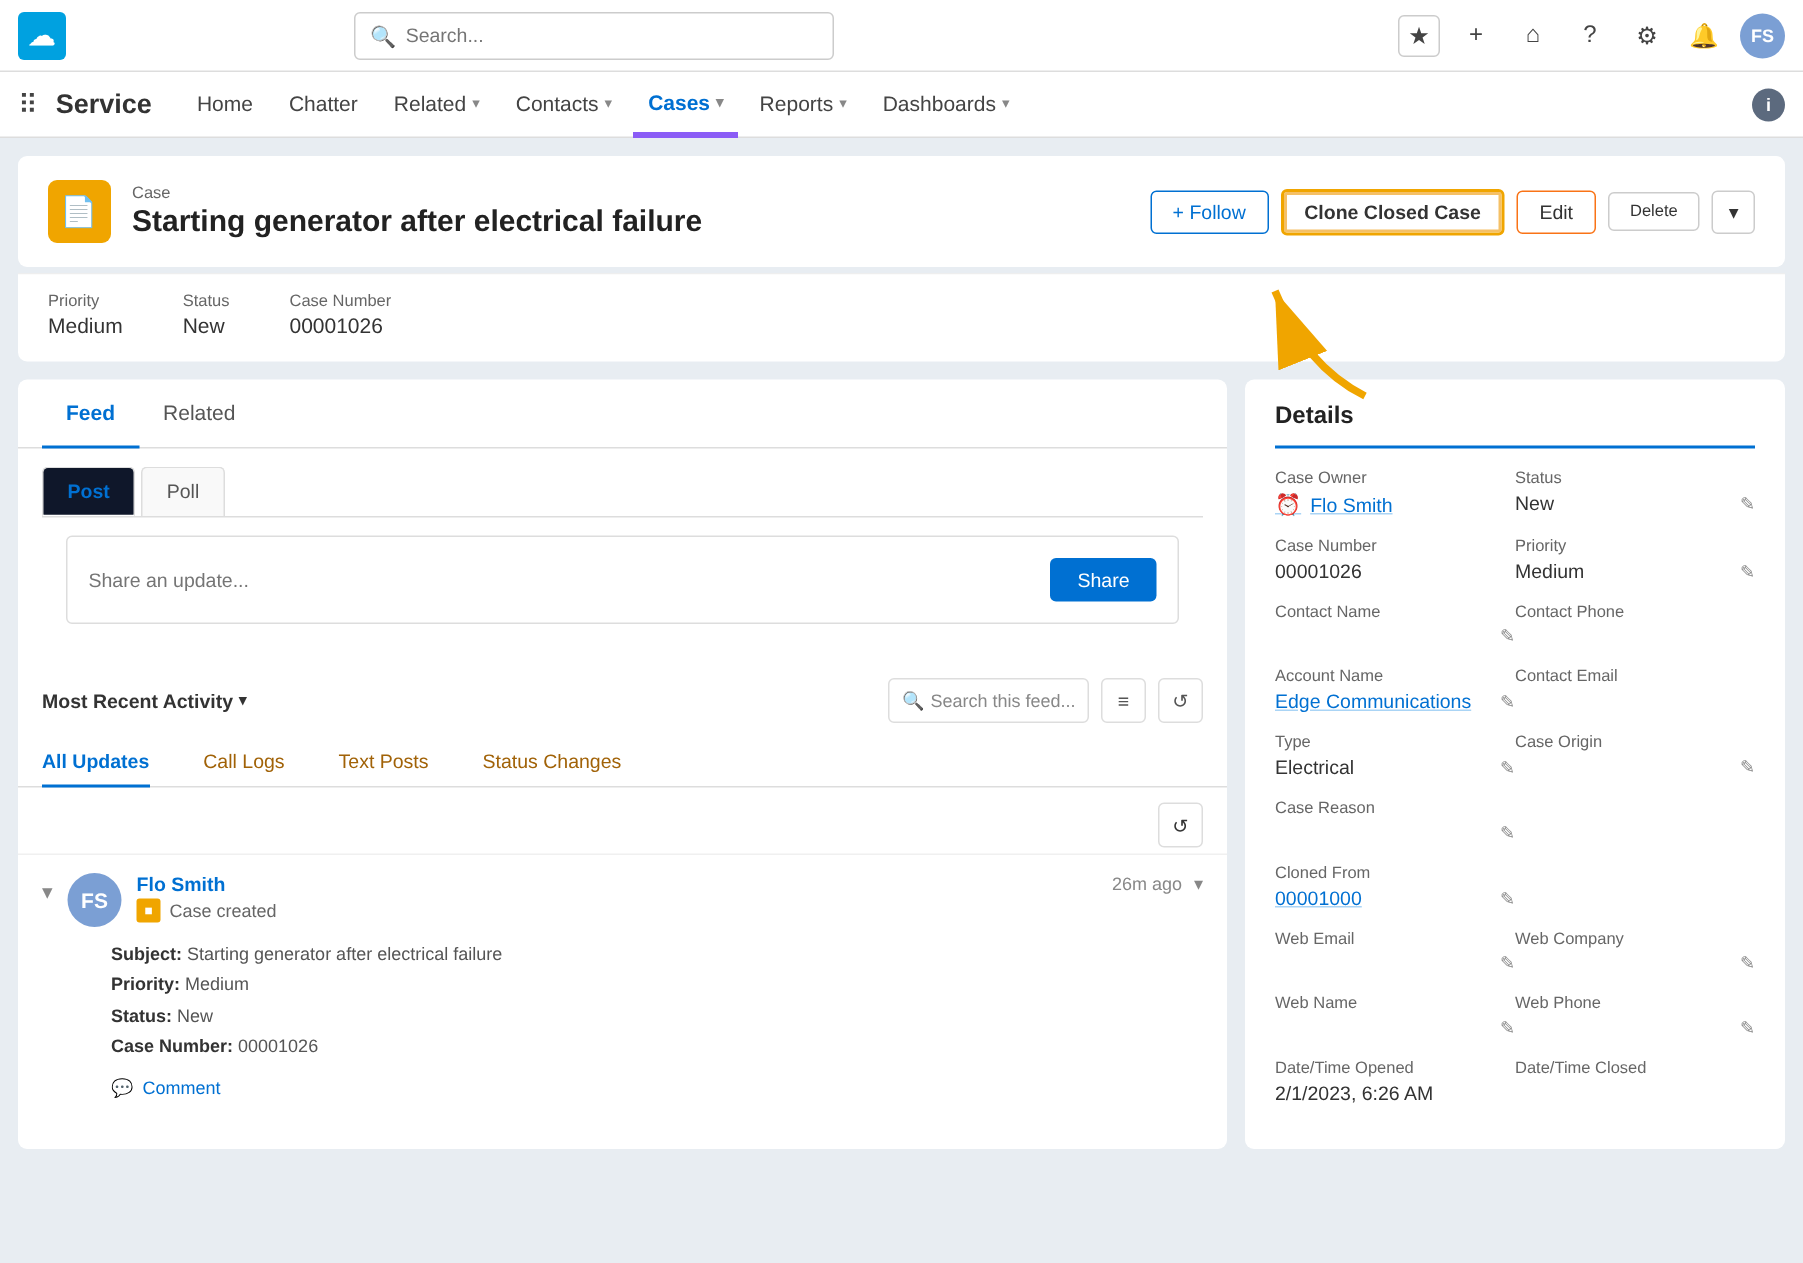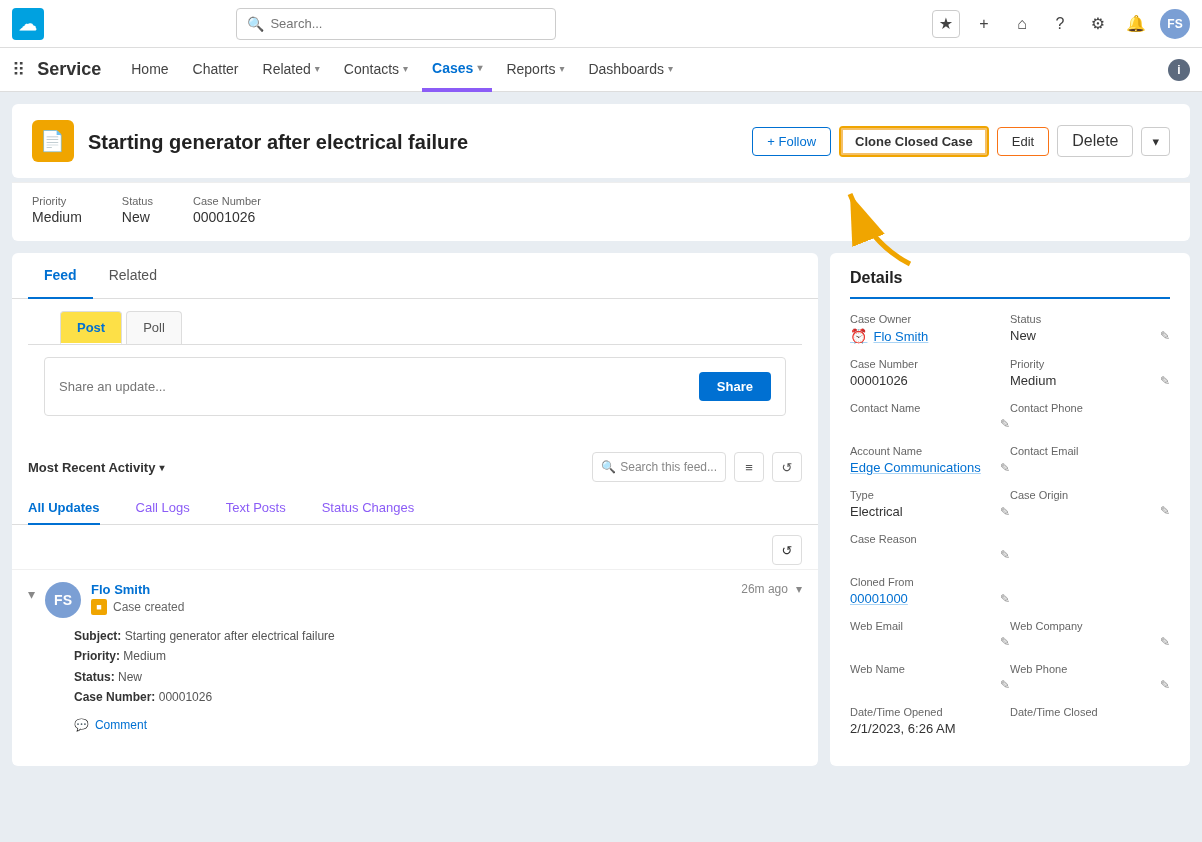--- a/index.html
+++ b/index.html
@@ -126,21 +126,21 @@
       border-radius: 4px; padding: 6px 14px;
       cursor: pointer; font-size: 13px; font-weight: 600;
       box-shadow: 0 0 0 2px #f5c066 inset;
     }
     .btn-edit {
       background: #fff; color: #333; border: 1px solid #f97316;
       border-radius: 4px; padding: 6px 14px; cursor: pointer; font-size: 13px;
     }
     .btn-delete {
       background: #fff; color: #333; border: 1px solid #ccc;
-      border-radius: 4px; padding: 6px 14px; cursor: pointer; font-size: 16px;
+      border-radius: 4px; padding: 6px 14px; cursor: pointer; font-size: 11px;
     }
     .btn-more {
       background: #fff; color: #333; border: 1px solid #ccc;
       border-radius: 4px; padding: 6px 10px; cursor: pointer; font-size: 13px;
     }
 
     
     .case-meta {
       background: #fff;
       border-radius: 0 0 6px 6px;
@@ -177,32 +177,32 @@
 
     
     .post-tabs {
       display: flex; padding: 12px 16px 0; gap: 4px;
     }
     .post-tab {
       padding: 8px 16px; cursor: pointer; font-size: 13px; color: #555;
       border: 1px solid #ddd; border-bottom: none; border-radius: 4px 4px 0 0;
       background: #f9f9f9;
     }
-    .post-tab.active { background: #fde047; color: #0070d2; font-weight: 600; border-bottom: 1px solid #fff; margin-left: 32px; }
+    .post-tab.active { background: #0f172a; color: #0070d2; font-weight: 600; border-bottom: 1px solid #fff; }
     .post-input-area {
       margin: 0 16px 14px; padding: 14px; border: 1px solid #ddd; border-radius: 4px;
       display: flex; align-items: center; justify-content: space-between;
     }
     .post-input {
       border: none; outline: none; font-size: 13px; color: #888; flex: 1;
       cursor: text;
     }
     .btn-share {
       background: #0070d2; color: #fff; border: none;
-      border-radius: 4px; padding: 7px 18px; cursor: pointer; font-size: 13px; font-weight: 700;
+      border-radius: 4px; padding: 7px 18px; cursor: pointer; font-size: 13px; font-weight: 400;
     }
 
     
     .activity-header {
       display: flex; align-items: center; justify-content: space-between;
       padding: 10px 16px;
     }
     .activity-sort {
       display: flex; align-items: center; gap: 4px; cursor: pointer; font-size: 13px; font-weight: 600;
     }
@@ -215,21 +215,21 @@
       display: flex; align-items: center; border: 1px solid #ddd; border-radius: 4px;
       padding: 0 8px; height: 30px; font-size: 12px; color: #888;
     }
     .search-feed-icon { margin-right: 4px; }
 
     
     .feed-filter-tabs {
       display: flex; border-bottom: 1px solid #ddd; padding: 0 16px; gap: 36px;
     }
     .feed-tab {
-      padding: 8px 0; cursor: pointer; font-size: 13px; color: #8b5cf6;
+      padding: 8px 0; cursor: pointer; font-size: 13px; color: #a16207;
       border-bottom: 2px solid transparent; margin-bottom: -1px;
     }
     .feed-tab.active { color: #0070d2; border-bottom: 2px solid #0070d2; font-weight: 600; }
 
     
     .feed-refresh {
       display: flex; justify-content: flex-end; padding: 10px 16px 4px;
     }
     .refresh-btn {
       width: 30px; height: 30px; border: 1px solid #ddd; border-radius: 4px;
@@ -344,20 +344,21 @@
   <div class="nav-info-icon">i</div>
 </div>
 
 <div class="main-area">
 
   <div style="position:relative;">
     <div class="case-header">
       <div class="case-header-left">
         <div class="case-icon">📄</div>
         <div>
+          <div class="case-label">Case</div>
           <div class="case-title">Starting generator after electrical failure</div>
         </div>
       </div>
       <div class="case-header-right">
         <button class="btn-follow">+ Follow</button>
         <button class="btn-clone">Clone Closed Case</button>
         <button class="btn-edit">Edit</button>
         <button class="btn-delete">Delete</button>
         <button class="btn-more">▾</button>
       </div>

